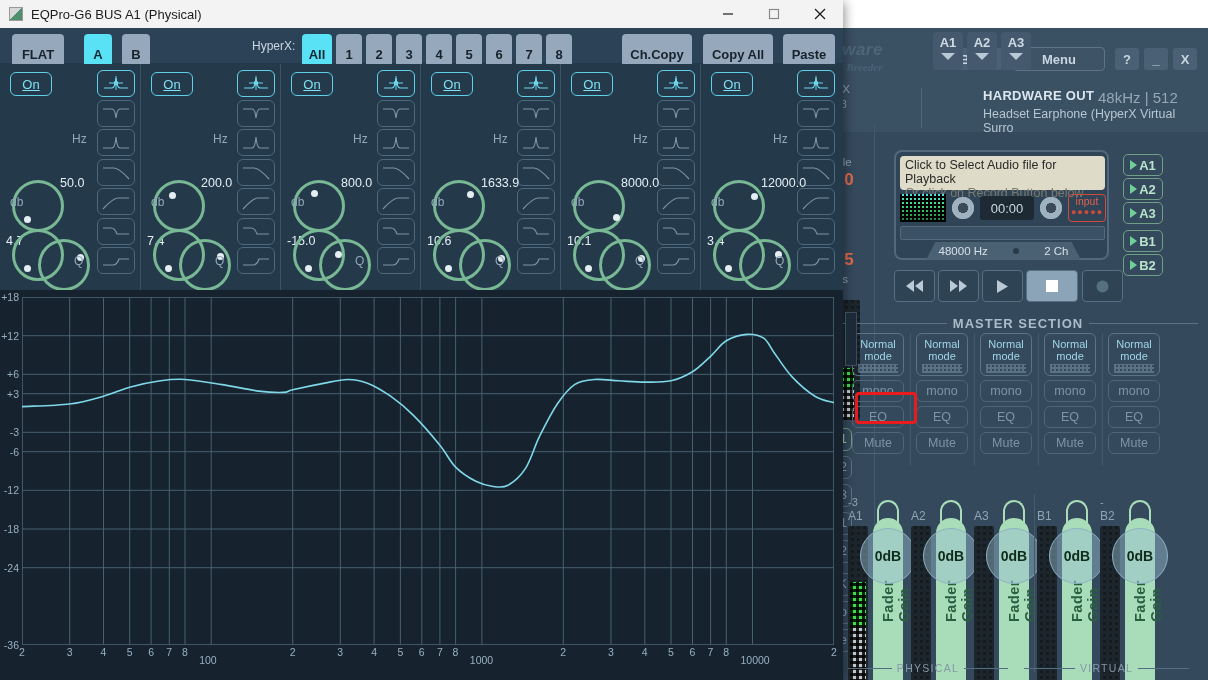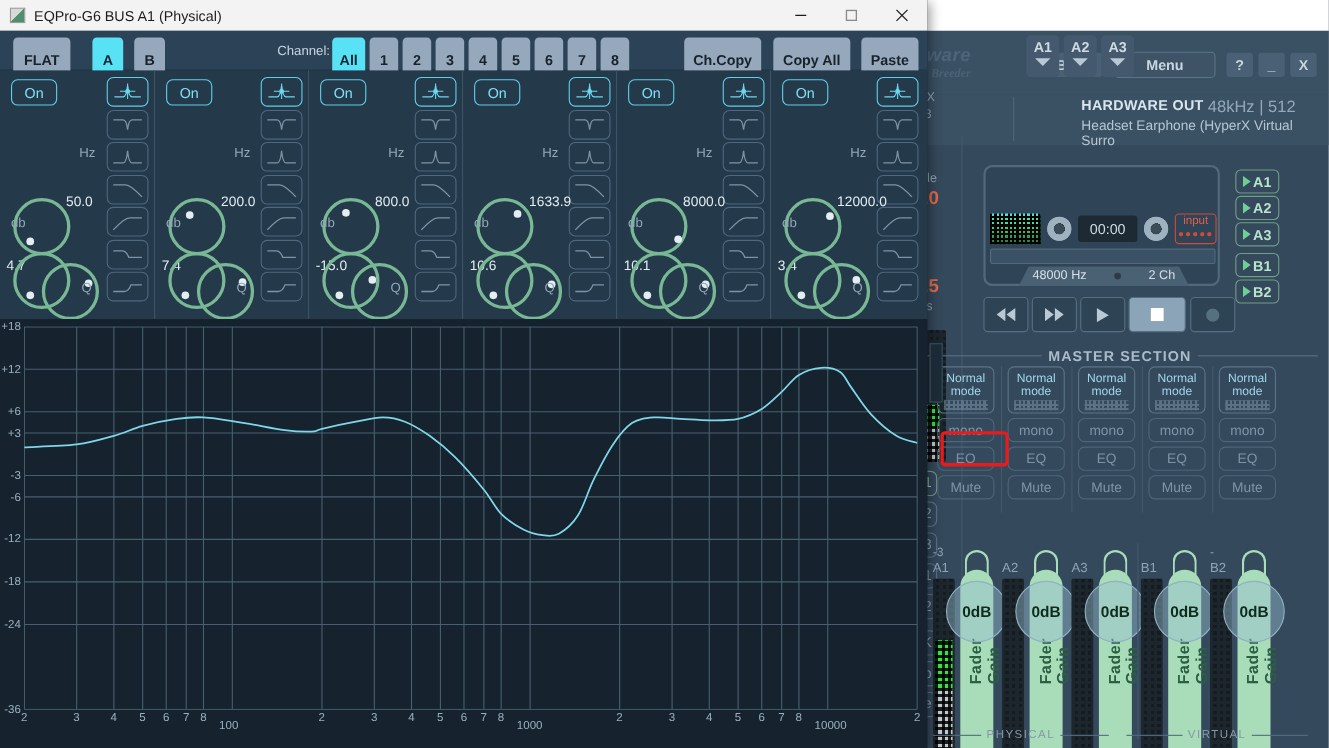--- a/index.html
+++ b/index.html
@@ -143,21 +143,21 @@
   .eq-toolbar { height:36px; background:#2b4257; position:relative; border-bottom:1px solid #22394c;}
   .tb-btn { position:absolute; top:6px; height:40px; border-radius:4px; background:#96a8bb;
       color:#17222c; font-size:13px; font-weight:bold; display:flex; align-items:center; justify-content:center; cursor:pointer;}
   .tb-btn.on { background:#59e2f5; color:#0d2630; }
   .tb-lbl { position:absolute; top:11px; color:#c8d6e2; font-size:12px;}
 
   .bands { position:absolute; top:64px; left:0; width:843px; height:226px; background:#24394a; display:flex;}
   .band { width:140px; position:relative; }
   .band + .band { border-left:1px solid #3c soften; border-left:1px solid #3c5267;}
   .on-btn { position:absolute; left:10px; top:8px; width:42px; height:24px; border:1px solid #5fd0e8;
-     border-radius:6px; color:#7fe0f2; font-size:13px; display:flex; align-items:center; justify-content:center; cursor:pointer;}
+     border-radius:6px; color:#7fe0f2; font-size:13px; display:flex; align-items:center; justify-content:center; cursor:pointer;text-decoration:underline;}
   .ftypes { position:absolute; right:5px; top:6px; width:38px; }
   .ftype { width:38px; height:27px; border:1px solid #4e6辆; border:1px solid #4e687e; border-radius:6px; margin-bottom:2.5px;
      display:flex; align-items:center; justify-content:center; cursor:pointer;}
   .ftype.sel { border-color:#5fd0e8; }
   .ftype svg { display:block; }
   .knob { position:absolute; width:50px; height:50px; border-radius:50%; border:3px solid #78b894;
       background:transparent; cursor:pointer;}
   .knob .ind { position:absolute; width:7px; height:7px; border-radius:50%; background:#e4eef2; }
   .kval { position:absolute; color:#e3edf3; font-size:12.5px; }
   .kunit { position:absolute; color:#93a8b8; font-size:12px; }
@@ -221,20 +221,24 @@
   <div class="hidden-strip-btn" style="top:428px;">A2</div>
   <div class="hidden-strip-btn" style="top:456px;">A3</div>
   <div class="hidden-strip-btn" style="top:484px;">B1</div>
   <div class="hidden-strip-btn" style="top:512px;">B2</div>
   <div class="hidden-strip-btn" style="top:545px;">K</div>
   <div class="hidden-strip-btn" style="top:573px;">olo</div>
   <div class="hidden-strip-btn" style="top:601px;">ute</div>
   <div style="position:absolute;left:46px;top:96px;width:1px;height:560px;background:#44596b;"></div>
 
   <div class="rec-panel">
+    <div class="rec-file">
+      <div>Click to Select Audio file for Playback</div>
+      <div>Or click on Record Button below</div>
+    </div>
     <div class="rec-grid"></div>
     <div class="gear" style="left:56px; top:45px;"></div>
     <div class="rec-time">00:00</div>
     <div class="gear" style="left:144px; top:45px;"></div>
     <div class="rec-input">
       <span>input</span>
       <div class="rec-dots">●●●●●</div>
     </div>
     <div class="rec-bar"></div>
     <div class="rec-info">
@@ -430,21 +434,21 @@
           <line x1="1" y1="1" x2="11" y2="11" stroke="#1c1c1c" stroke-width="1.2"></line>
           <line x1="11" y1="1" x2="1" y2="11" stroke="#1c1c1c" stroke-width="1.2"></line>
         </svg>
     </div>
   </div>
 
   <div class="eq-toolbar">
     <div class="tb-btn" style="left:12px; width:52px;">FLAT</div>
     <div class="tb-btn on" style="left:84px; width:28px;">A</div>
     <div class="tb-btn" style="left:122px; width:28px;">B</div>
-    <div class="tb-lbl" style="left:252px;">Channel:</div>
+    <div class="tb-lbl" style="left:252px;">HyperX:</div>
     <div id="chan-btns">
         <div class="tb-btn on" style="left: 302px; width: 30px;">All</div>
         <div class="tb-btn" style="left: 336px; width: 26px;">1</div>
         <div class="tb-btn" style="left: 366px; width: 26px;">2</div>
         <div class="tb-btn" style="left: 396px; width: 26px;">3</div>
         <div class="tb-btn" style="left: 426px; width: 26px;">4</div>
         <div class="tb-btn" style="left: 456px; width: 26px;">5</div>
         <div class="tb-btn" style="left: 486px; width: 26px;">6</div>
         <div class="tb-btn" style="left: 516px; width: 26px;">7</div>
         <div class="tb-btn" style="left: 546px; width: 26px;">8</div>

